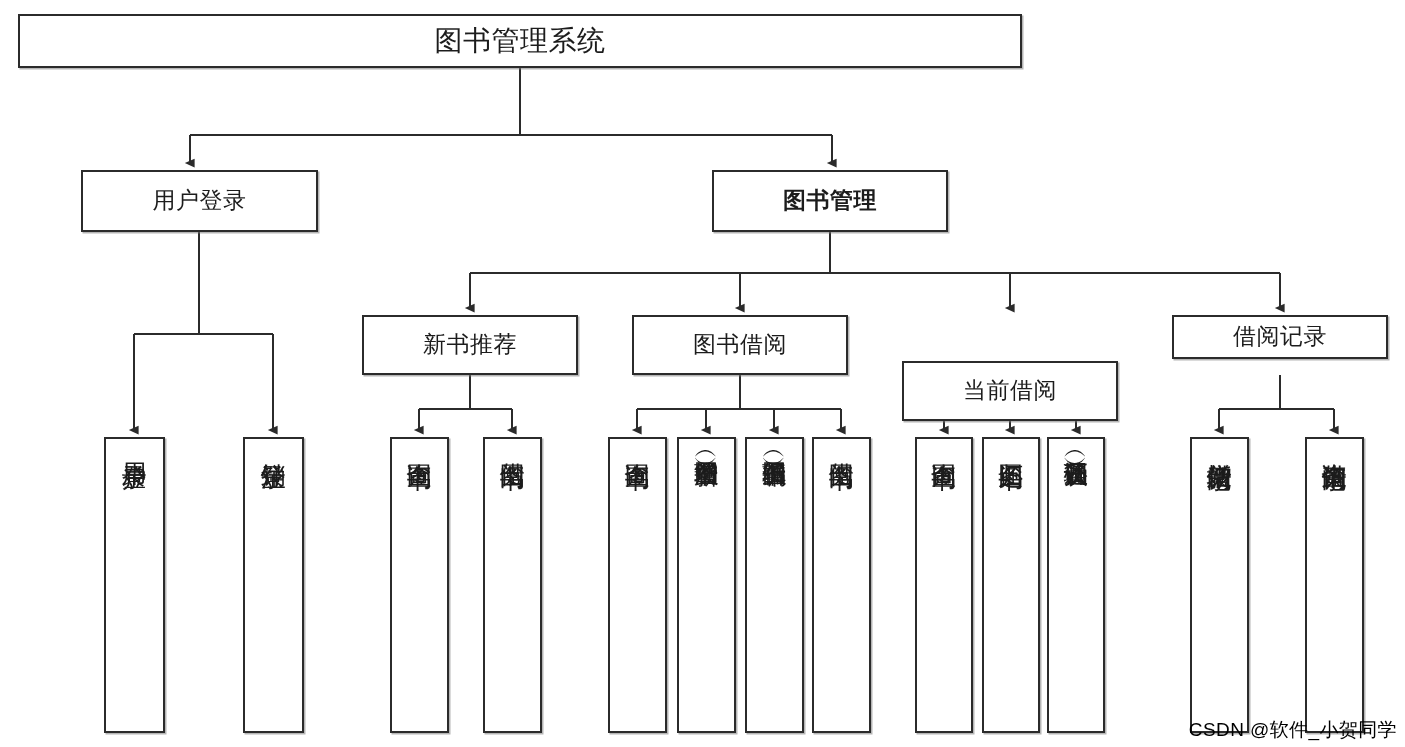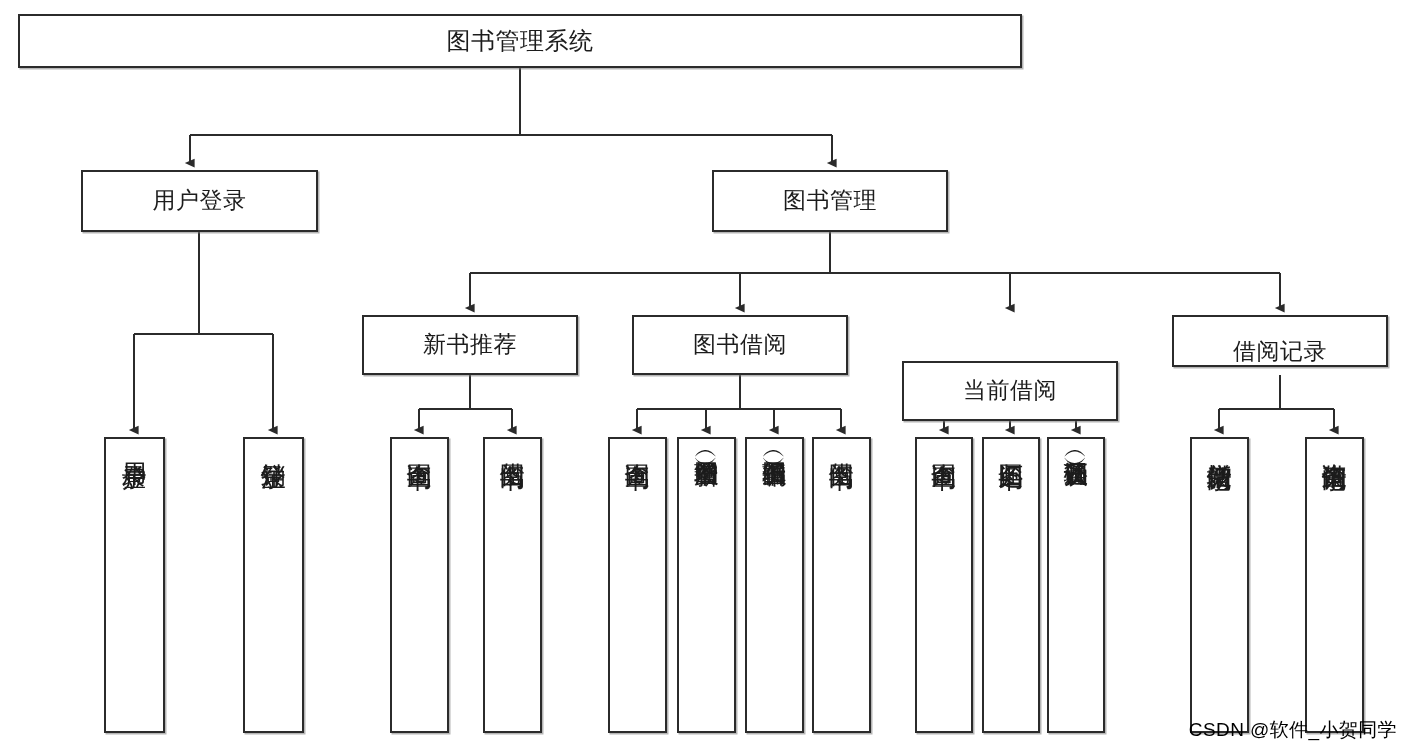--- a/index.html
+++ b/index.html
@@ -25,21 +25,21 @@
     z-index:2;
   }
   .node .lbl{
     display:block;
     text-align:center;
     line-height:1.12;
     letter-spacing:.5px;
     white-space:nowrap;
   }
   .node.horiz .lbl{font-size:23px;}
-  .node.root .lbl{font-size:24px;}
+  .node.root .lbl{font-size:28px;}
 
   .node.vert{
     align-items:flex-start;
     justify-content:center;
     padding-top:4px;
   }
   .node.vert .lbl{
     writing-mode:vertical-rl;
     text-orientation:upright;
     font-size:25px;
@@ -116,34 +116,34 @@
     </g>
   </svg>
 
   <div class="node root horiz" style="left:18px;top:14px;width:1004px;height:54px;">
     <span class="lbl">图书管理系统</span>
   </div>
 
   <div class="node horiz" style="left:81px;top:170px;width:237px;height:62px;">
     <span class="lbl">用户登录</span>
   </div>
-  <div class="node horiz" style="left:712px;top:170px;width:236px;height:62px;">
+  <div class="node horiz" style="left:712px;top:170px;width:236px;height:62px;font-weight:bold;">
     <span class="lbl">图书管理</span>
   </div>
 
   <div class="node horiz" style="left:362px;top:315px;width:216px;height:60px;">
     <span class="lbl">新书推荐</span>
   </div>
   <div class="node horiz" style="left:632px;top:315px;width:216px;height:60px;">
     <span class="lbl">图书借阅</span>
   </div>
   <div class="node horiz" style="left:902px;top:315px;width:216px;height:60px;margin-top:46px;">
     <span class="lbl">当前借阅</span>
   </div>
-  <div class="node horiz" style="left:1172px;top:315px;width:216px;height:52px;align-items:flex-end;">
+  <div class="node horiz" style="left:1172px;top:315px;width:216px;height:44px;">
     <span class="lbl">借阅记录</span>
   </div>
 
   <div class="node vert" style="left:104px;top:437px;width:61px;height:296px;">
     <span class="lbl">用户登录</span>
   </div>
   <div class="node vert" style="left:243px;top:437px;width:61px;height:296px;">
     <span class="lbl">注销登录</span>
   </div>
 

